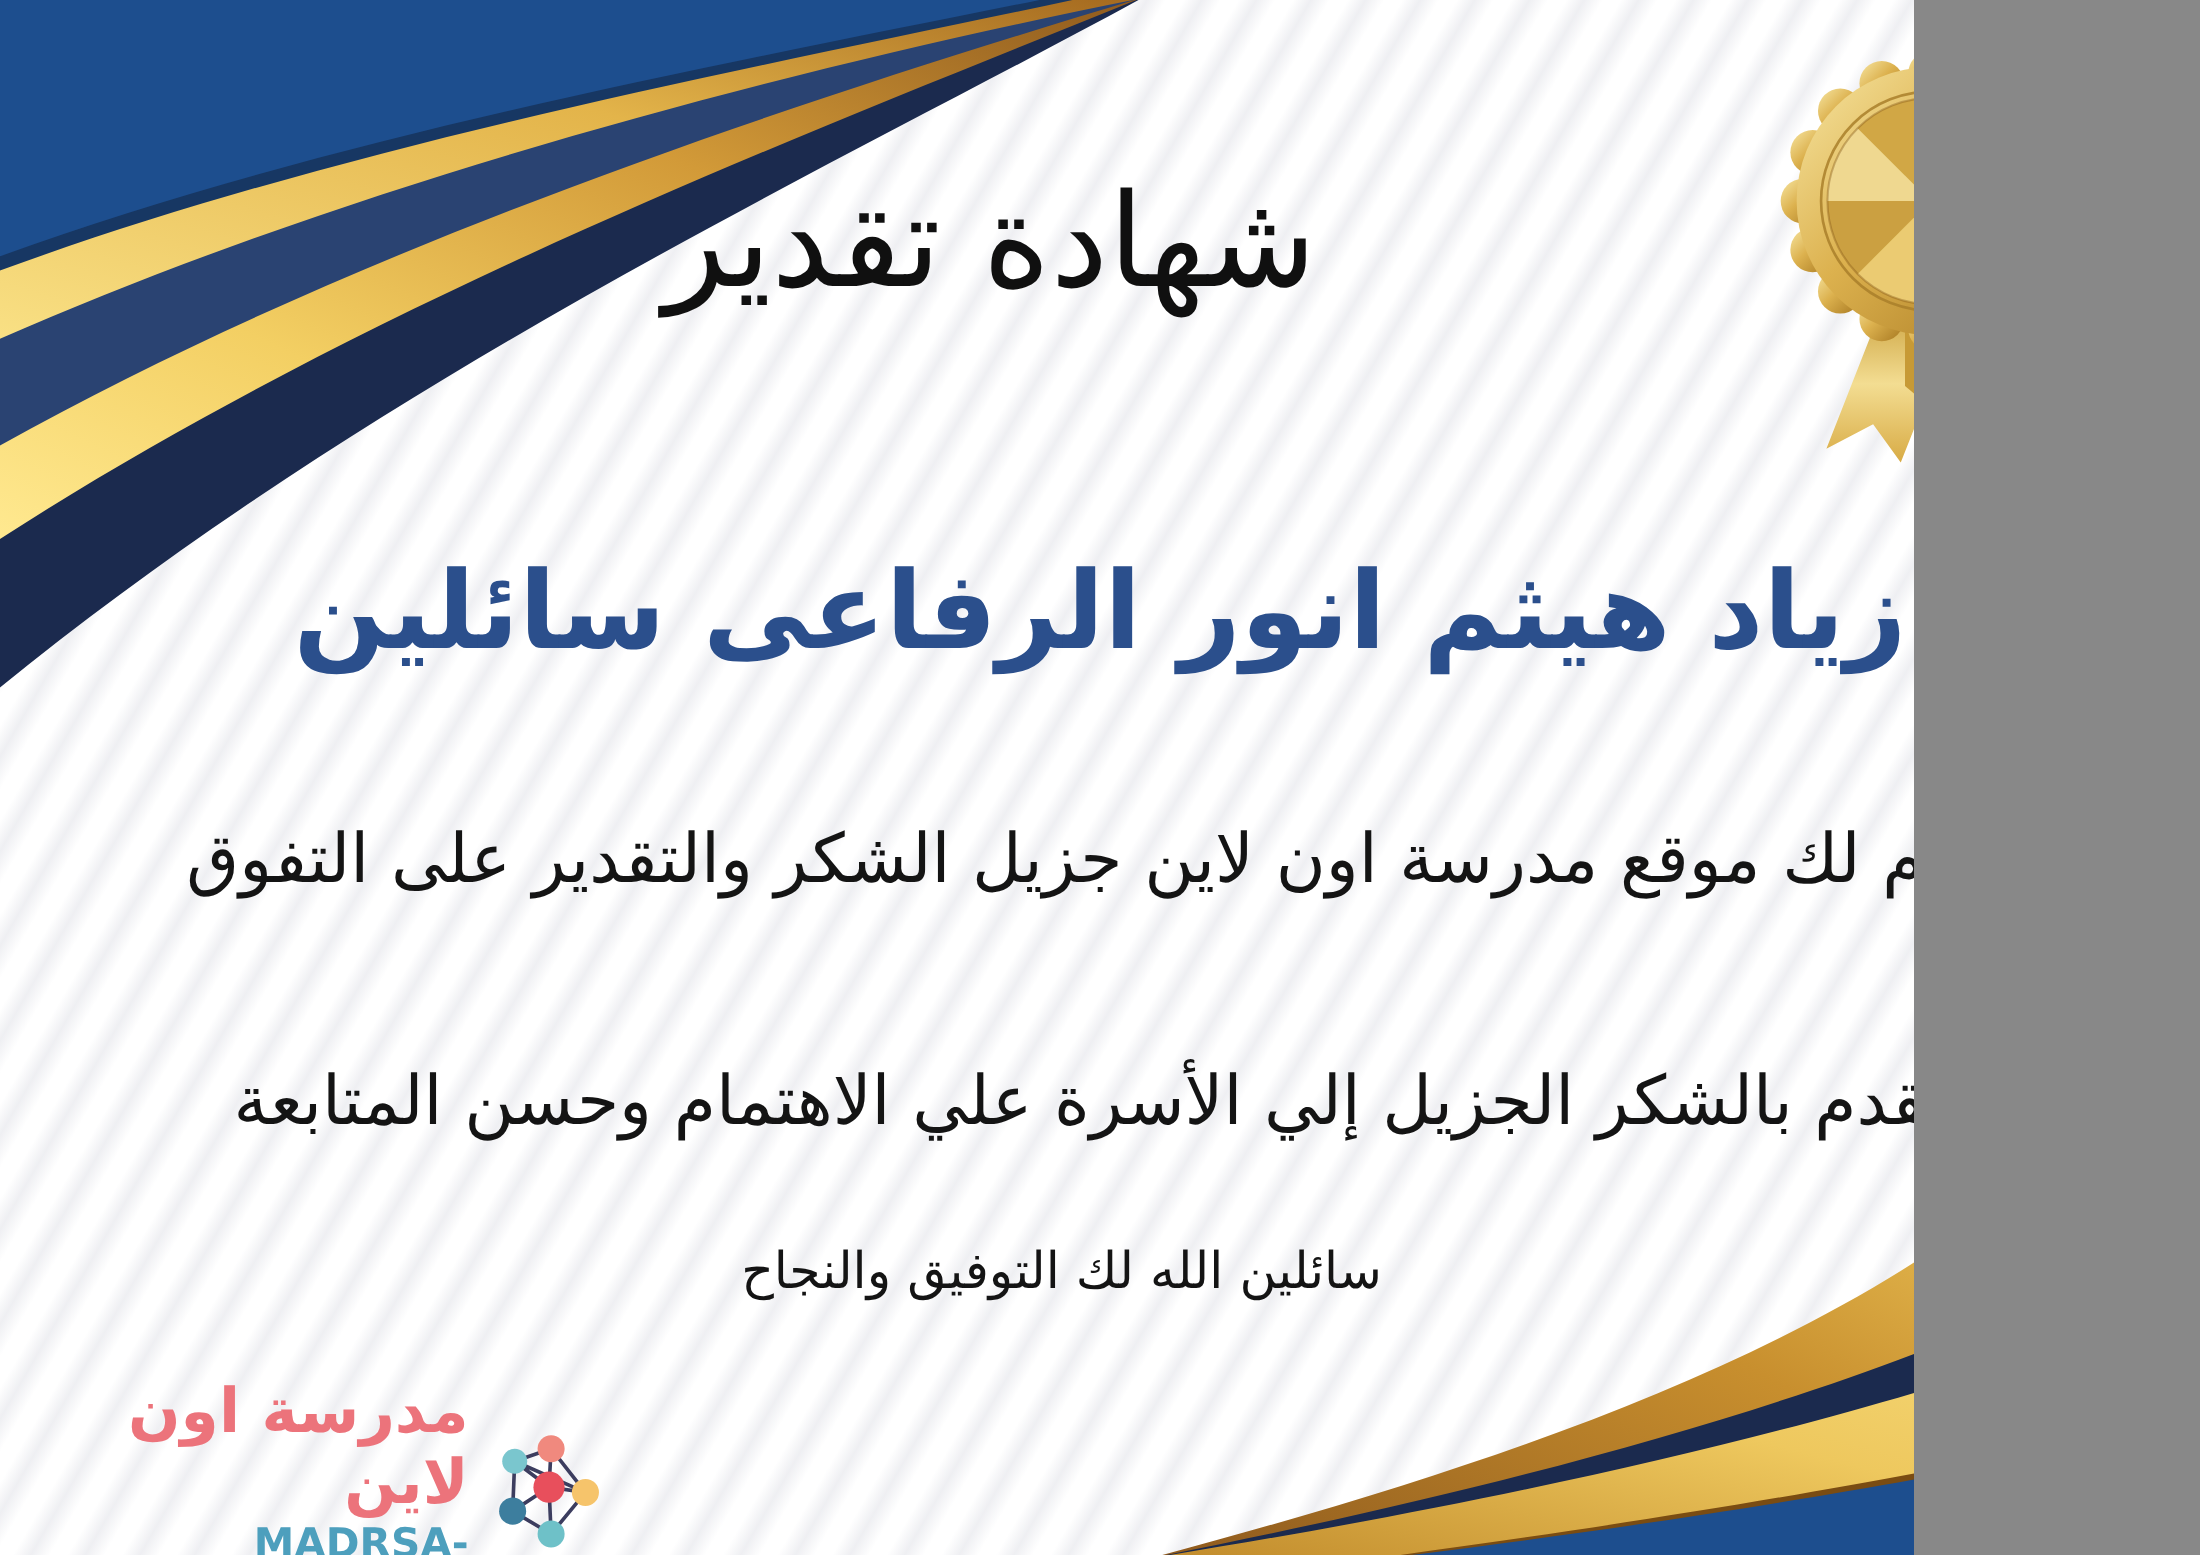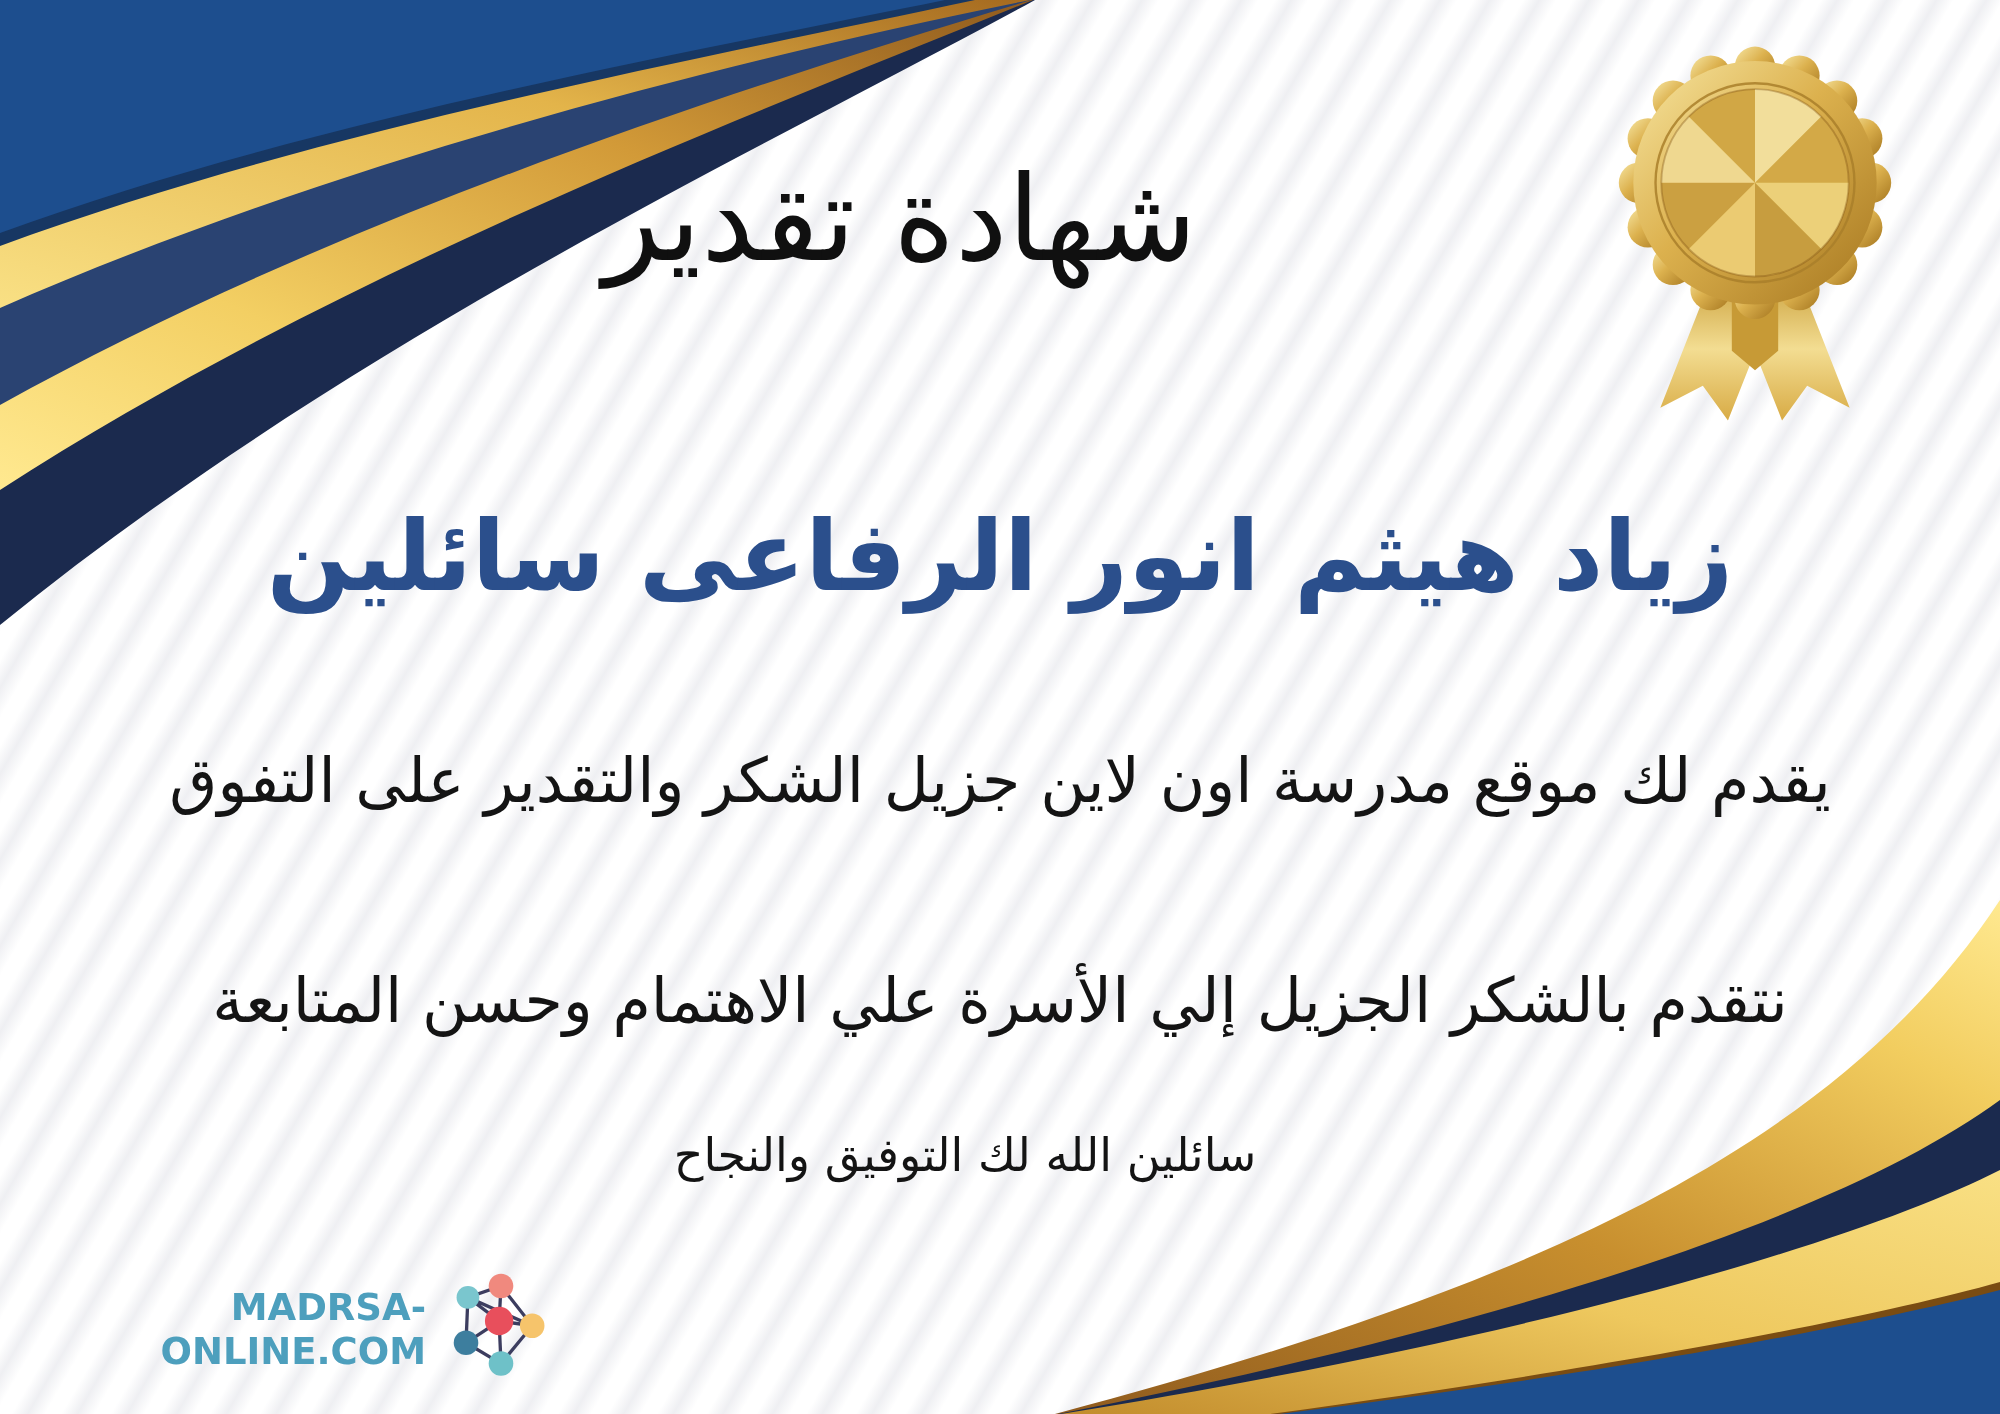--- a/index.html
+++ b/index.html
@@ -1,26 +1,27 @@
 <!DOCTYPE html>
 <html lang="ar"><head>
 <meta charset="utf-8">
 <style>
   html,body{margin:0;padding:0;background:#888;}
   .canvas{
     position:relative;
-    width:2000px;height:1414px;
+    width:1724px;height:1414px;
     overflow:hidden;
     background-color:#ffffff;
     background-image:repeating-linear-gradient(120deg,
       rgba(225,226,232,0.55) 0px,
       rgba(255,255,255,0) 15px,
       rgba(255,255,255,0) 29px,
       rgba(225,226,232,0.55) 43px);
     font-family:"DejaVu Sans", sans-serif;
+    padding-left:16px;
   }
   svg.decor{position:absolute;left:0;top:0;width:2000px;height:1414px;display:block;}
   .txt{position:absolute;direction:rtl;text-align:center;white-space:nowrap;}
   .title{
     top:146px;left:0;width:1800px;
     font-size:118px;line-height:1.25;
     color:#101010;letter-spacing:1px;
   }
   .student-name{
     top:488px;left:0;width:2000px;
@@ -172,20 +173,21 @@
 
   <div class="txt body-line bl1">يقدم لك موقع مدرسة اون لاين جزيل الشكر  والتقدير على التفوق</div>
 
 
   <div class="txt body-line bl3">نتقدم  بالشكر الجزيل إلي الأسرة علي الاهتمام وحسن المتابعة</div>
 
   <div class="txt closing">سائلين الله لك التوفيق  والنجاح</div>
 
   <div class="logo">
     <div class="logo-text">
+      <div class="logo-ar">مدرسة اون لاين</div>
       <div class="logo-url">MADRSA-ONLINE.COM</div>
     </div>
     <div class="logo-icon-wrap">
       <svg viewBox="0 0 150 165" width="142" height="156" aria-hidden="true">
         <g stroke="#3c3d5f" stroke-width="3.5" fill="none">
           <path d="M75,36 L40,48 M75,36 L73,73 M75,36 L108,78 M40,48 L73,73 M40,48 L38,96
                    M73,73 L108,78 M73,73 L38,96 M73,73 L75,118 M38,96 L75,118 M108,78 L75,118
                    M40,48 L108,78"></path>
         </g>
         <circle cx="75" cy="36" r="13" fill="#f0897e"></circle>

